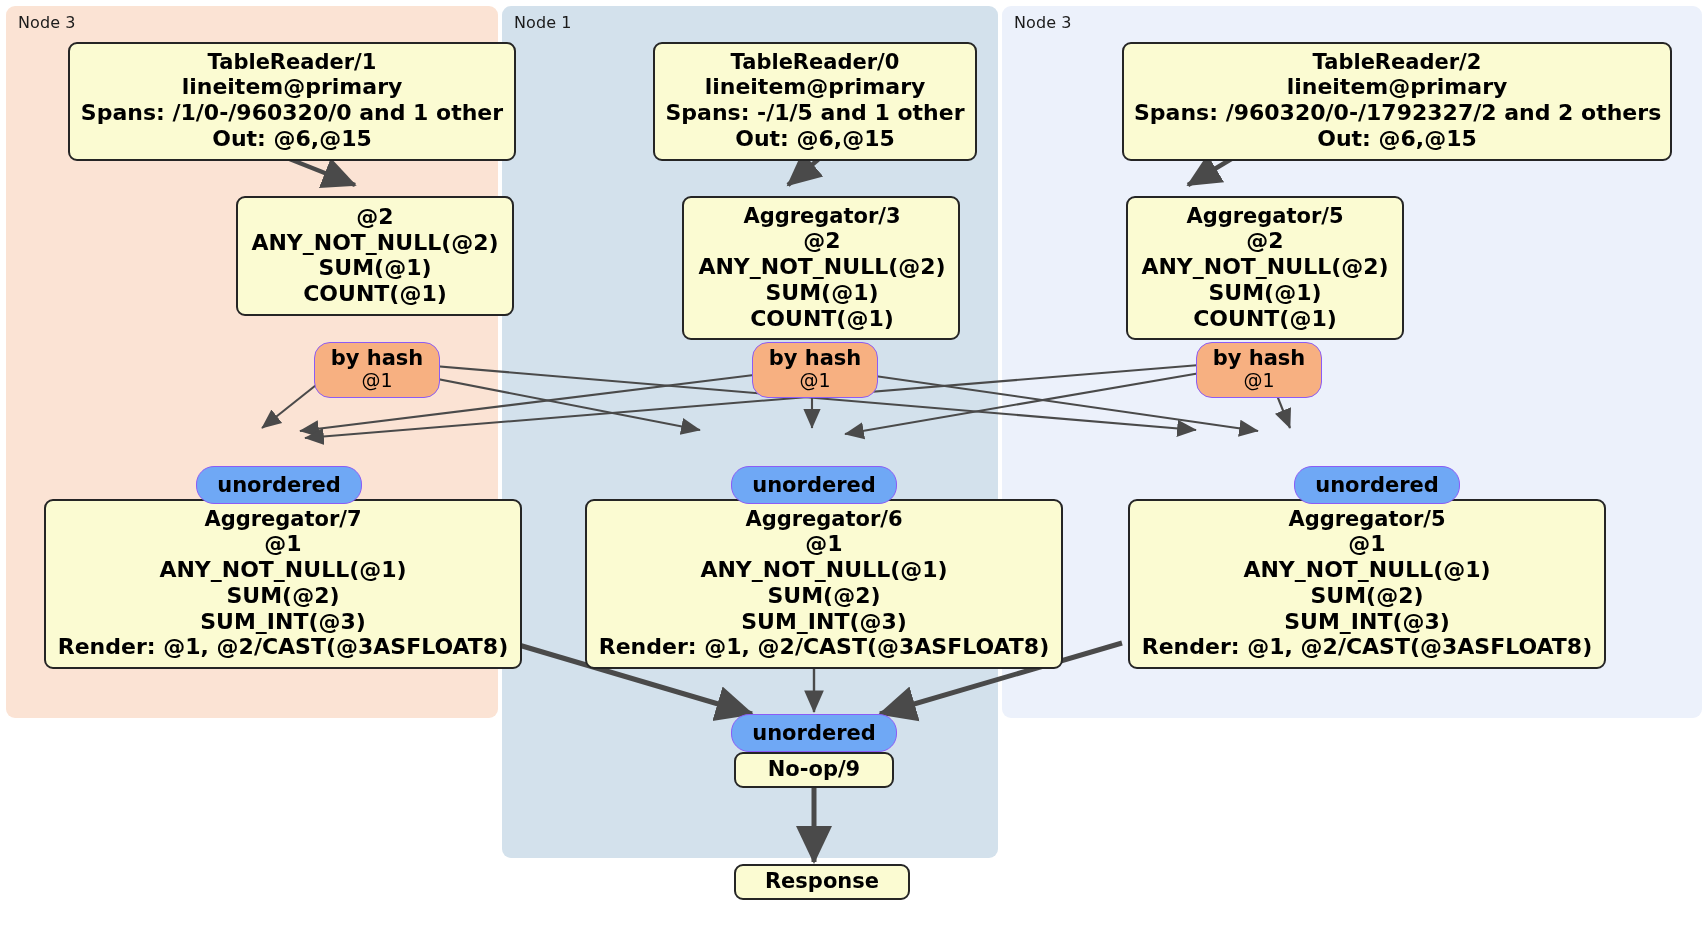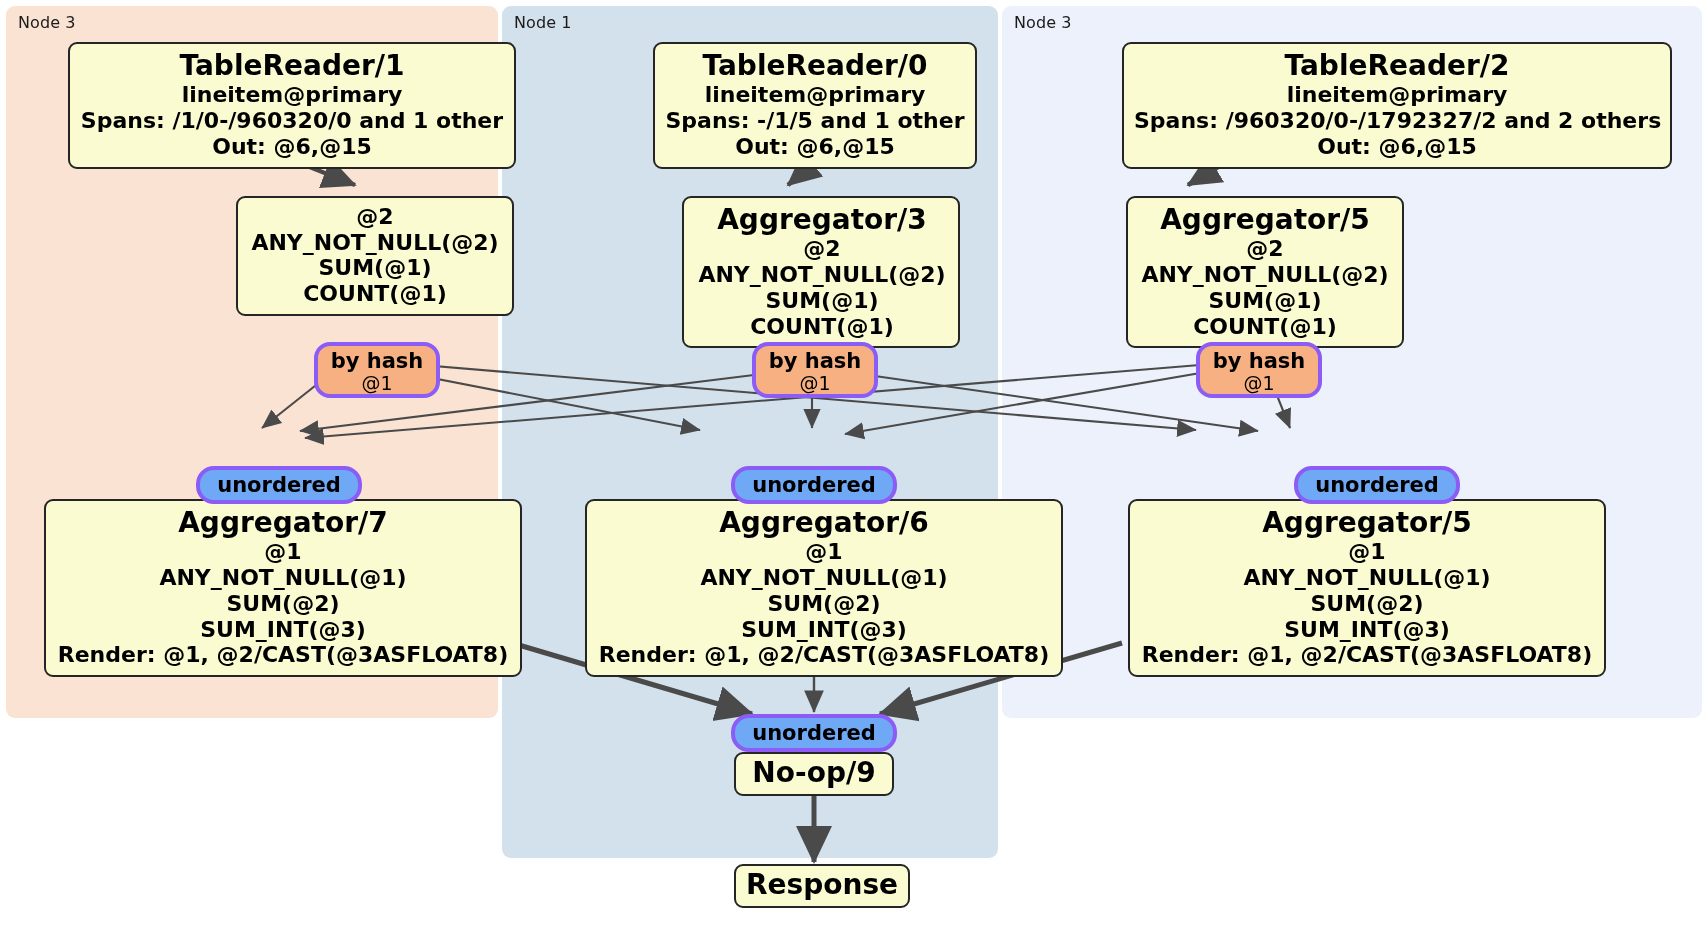--- a/index.html
+++ b/index.html
@@ -50,37 +50,37 @@
     position: absolute;
     box-sizing: border-box;
     background: #fbfbd2;
     border: 2px solid #252525;
     border-radius: 9px;
     text-align: center;
     padding: 6px 10px 7px 10px;
     color: #000000;
   }
   .proc-title {
-    font-size: 28px;
+    font-size: 21px;
     font-weight: bold;
     line-height: 1.16;
     white-space: nowrap;
   }
   .proc-line {
     font-size: 22px;
     line-height: 1.17;
     white-space: nowrap;
     font-weight: bold;
   }
 
   
   .pill {
     position: absolute;
     box-sizing: border-box;
-    border: 4px solid #8b5cf6;
+    border: 1px solid #8b5cf6;
     text-align: center;
     color: #000000;
   }
   .pill-hash {
     background: #f7b081;
     border-radius: 16px;
     padding-top: 4px;
   }
   .pill-hash .pill-title {
     font-size: 21px;

